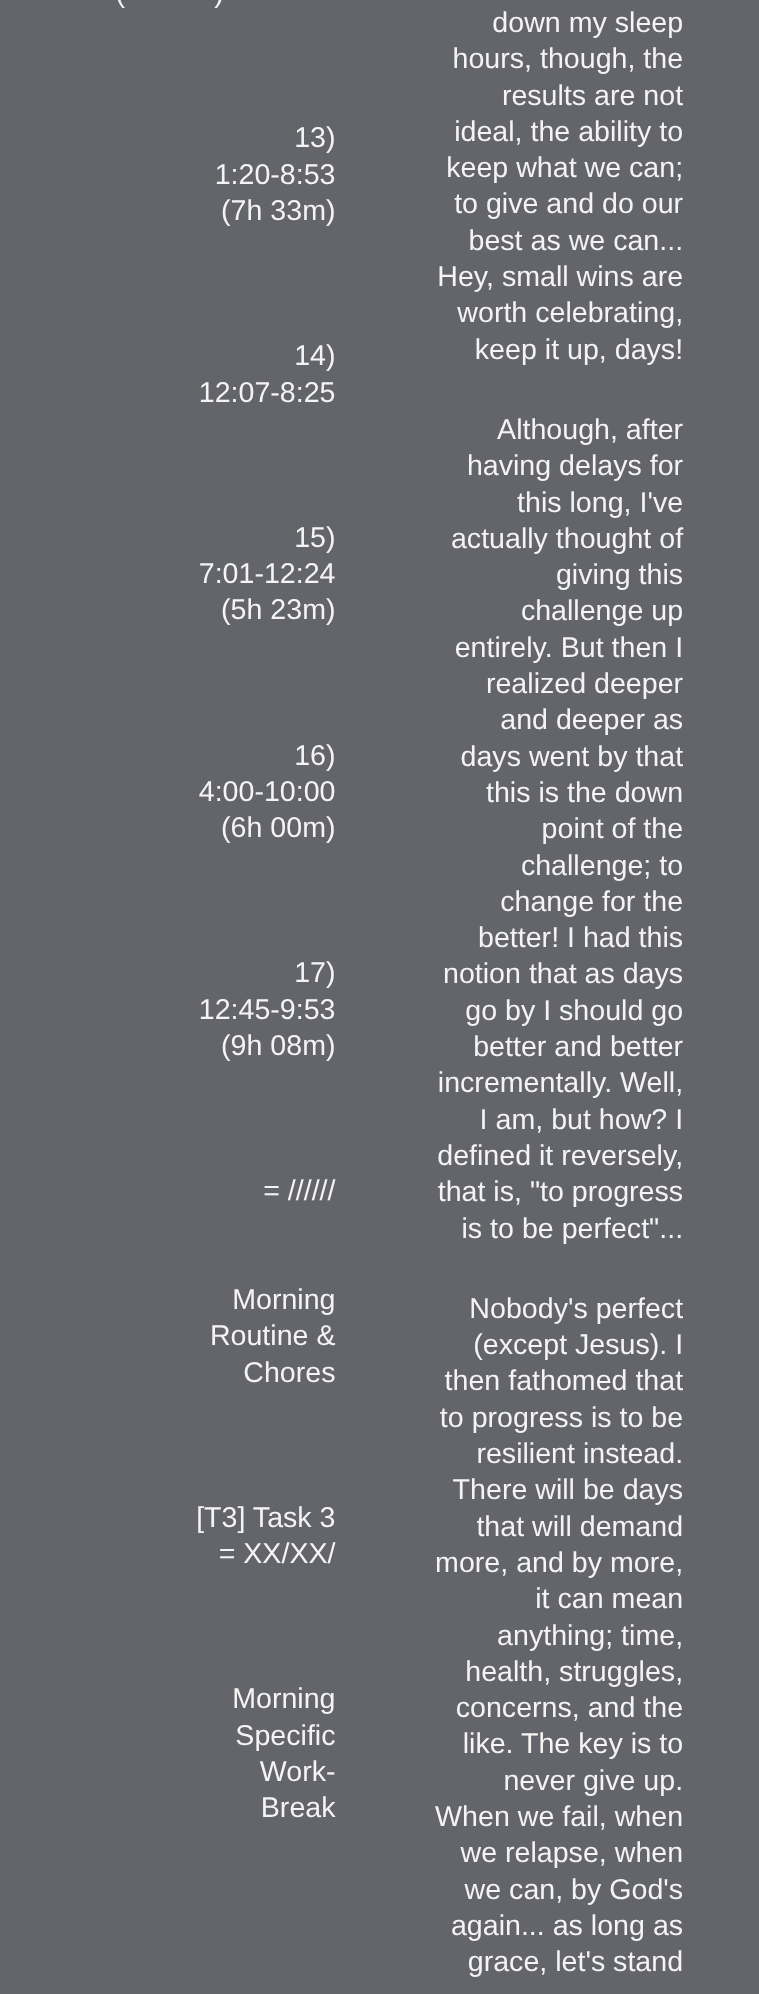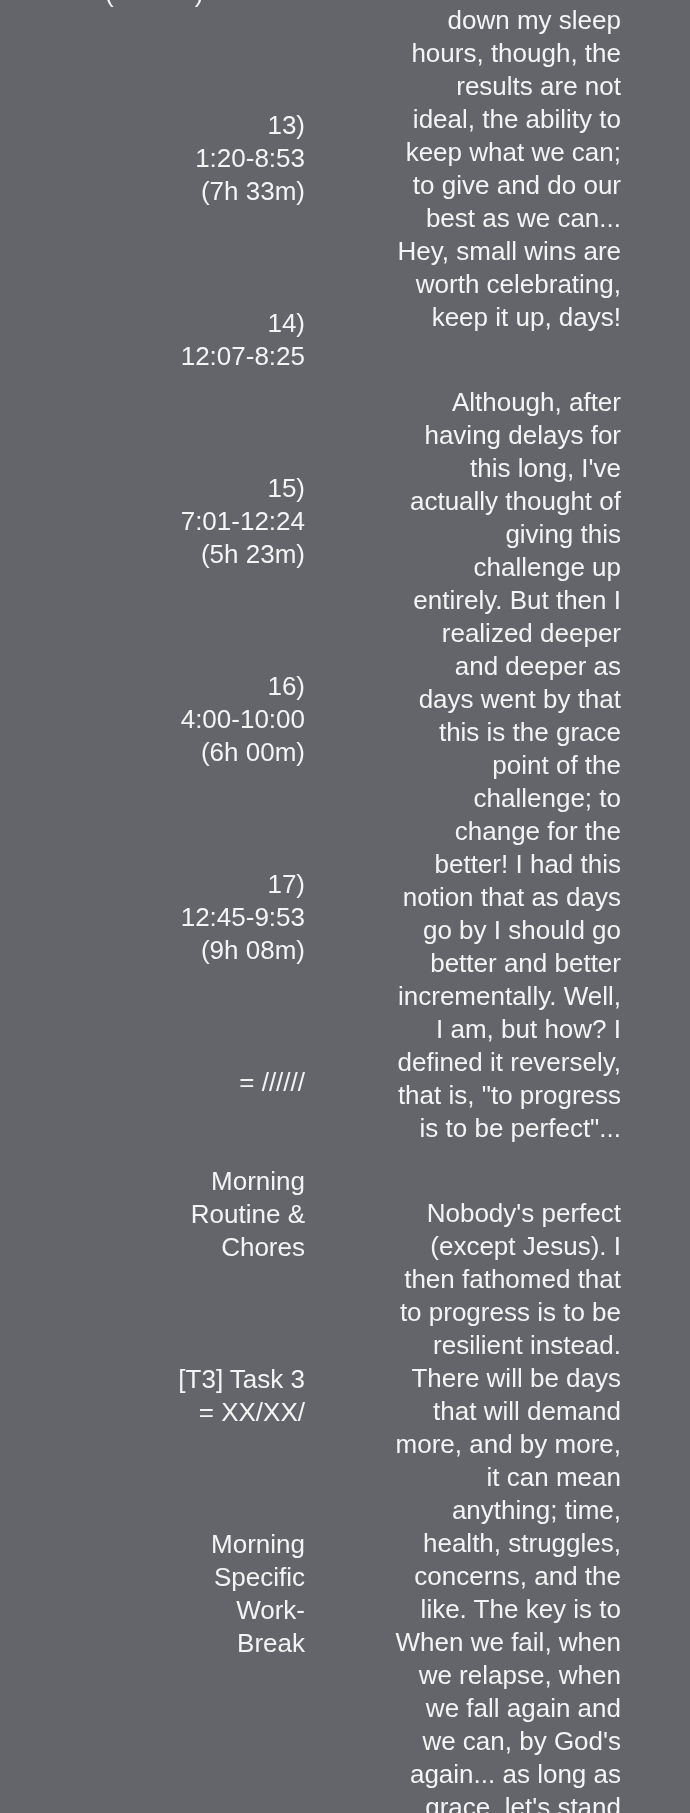--- a/index.html
+++ b/index.html
@@ -26,21 +26,21 @@
     width: 200px;
     text-align: right;
   }
   .right-col {
     position: absolute;
     top: 4px;
     right: 69px;
     width: 340px;
     text-align: right;
   }
-  .paragraph + .paragraph { margin-top: 52px; }
+  .paragraph + .paragraph { margin-top: 40px; }
   .clipped-line {
     position: absolute;
     left: 105px;
     top: -23px;
     line-height: 33px;
     white-space: nowrap;
   }
   .clipped-line .close { margin-left: 81px; }
 </style>
 </head>
@@ -140,21 +140,21 @@
         <div class="line">Although, after</div>
         <div class="line">having delays for</div>
         <div class="line">this long, I've</div>
         <div class="line">actually thought of</div>
         <div class="line">giving this</div>
         <div class="line">challenge up</div>
         <div class="line">entirely. But then I</div>
         <div class="line">realized deeper</div>
         <div class="line">and deeper as</div>
         <div class="line">days went by that</div>
-        <div class="line">this is the grace</div>
+        <div class="line">this is the down</div>
         <div class="line">point of the</div>
         <div class="line">challenge; to</div>
         <div class="line">change for the</div>
         <div class="line">better! I had this</div>
         <div class="line">notion that as days</div>
         <div class="line">go by I should go</div>
         <div class="line">better and better</div>
         <div class="line">incrementally. Well,</div>
         <div class="line">I am, but how? I</div>
         <div class="line">defined it reversely,</div>
@@ -168,22 +168,22 @@
         <div class="line">to progress is to be</div>
         <div class="line">resilient instead.</div>
         <div class="line">There will be days</div>
         <div class="line">that will demand</div>
         <div class="line">more, and by more,</div>
         <div class="line">it can mean</div>
         <div class="line">anything; time,</div>
         <div class="line">health, struggles,</div>
         <div class="line">concerns, and the</div>
         <div class="line">like. The key is to</div>
+        <div class="line">never give up.</div>
         <div class="line">When we fail, when</div>
         <div class="line">we relapse, when</div>
-        <div class="line">we fall again and</div>
         <div class="line">we can, by God's</div>
         <div class="line">again... as long as</div>
         <div class="line">grace, let's stand</div>
       </div>
     </div>
 
 </div>
 
 </body></html>

